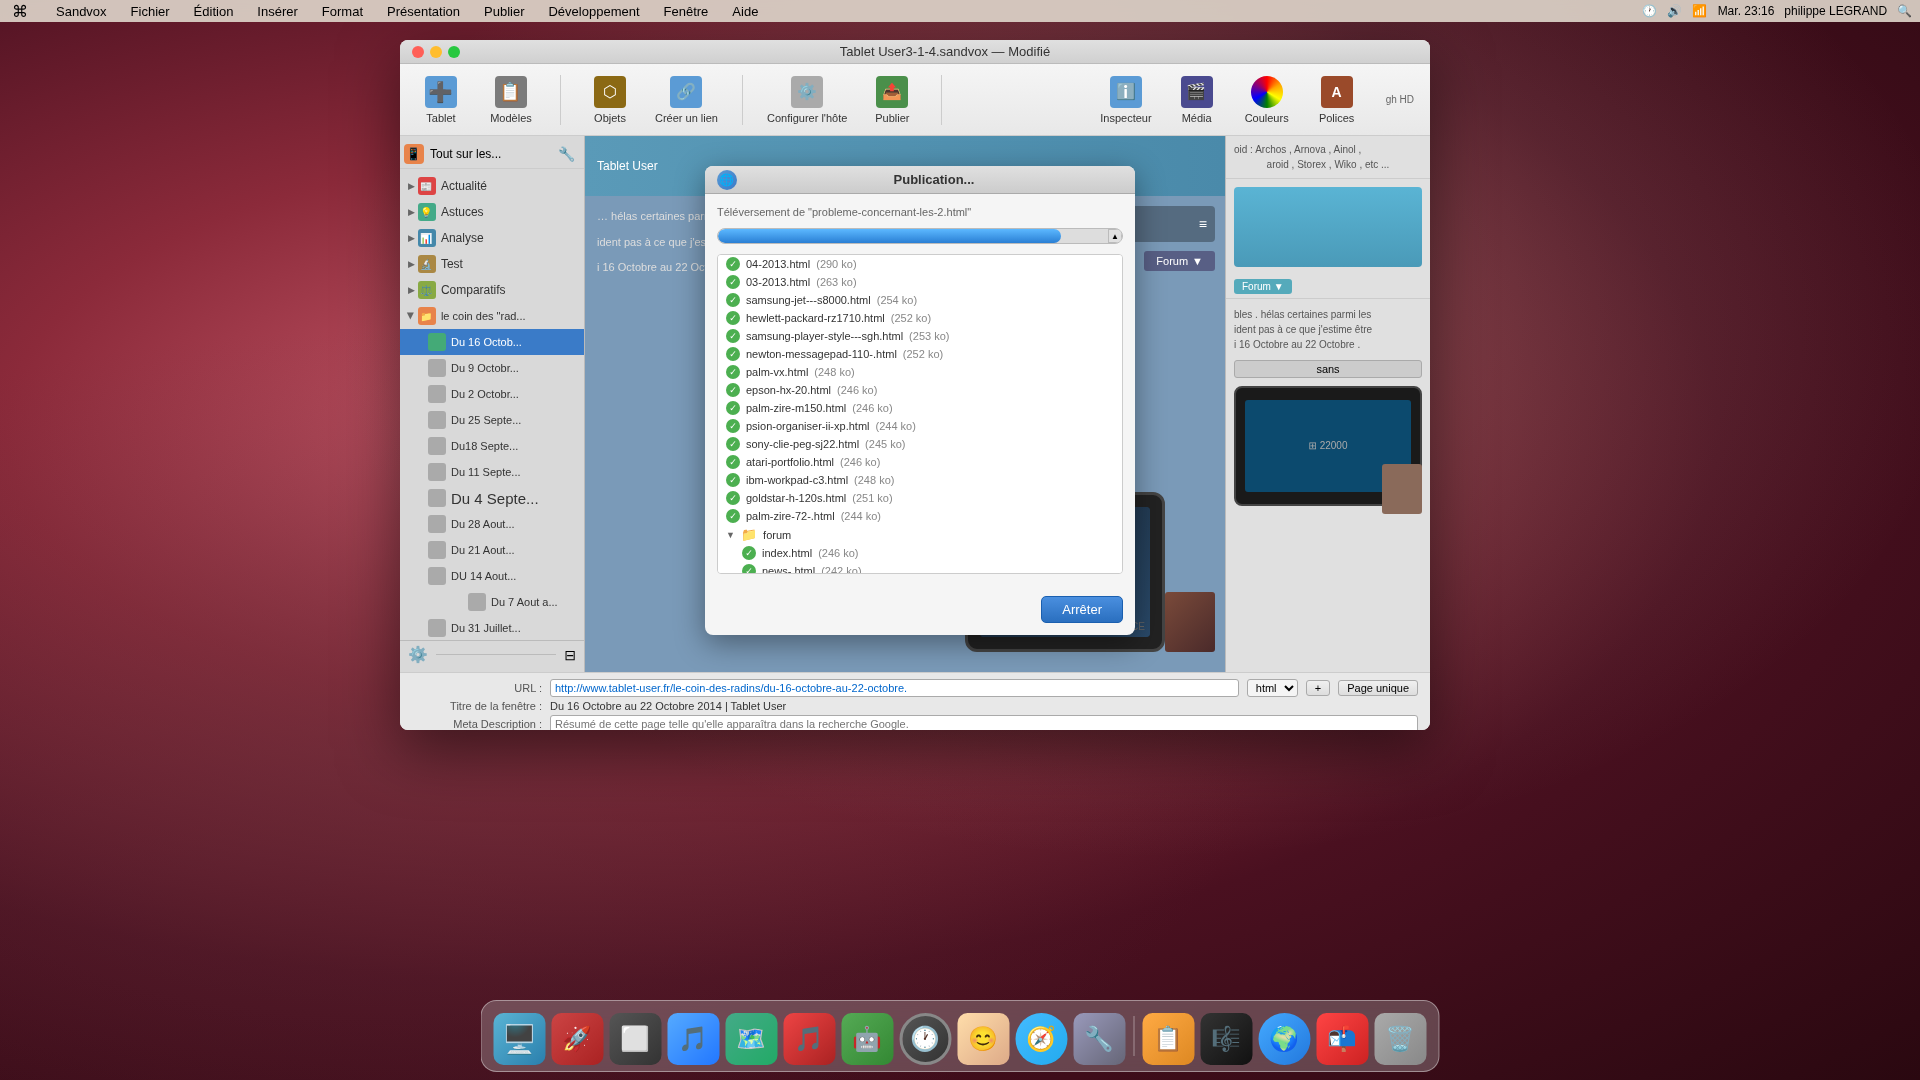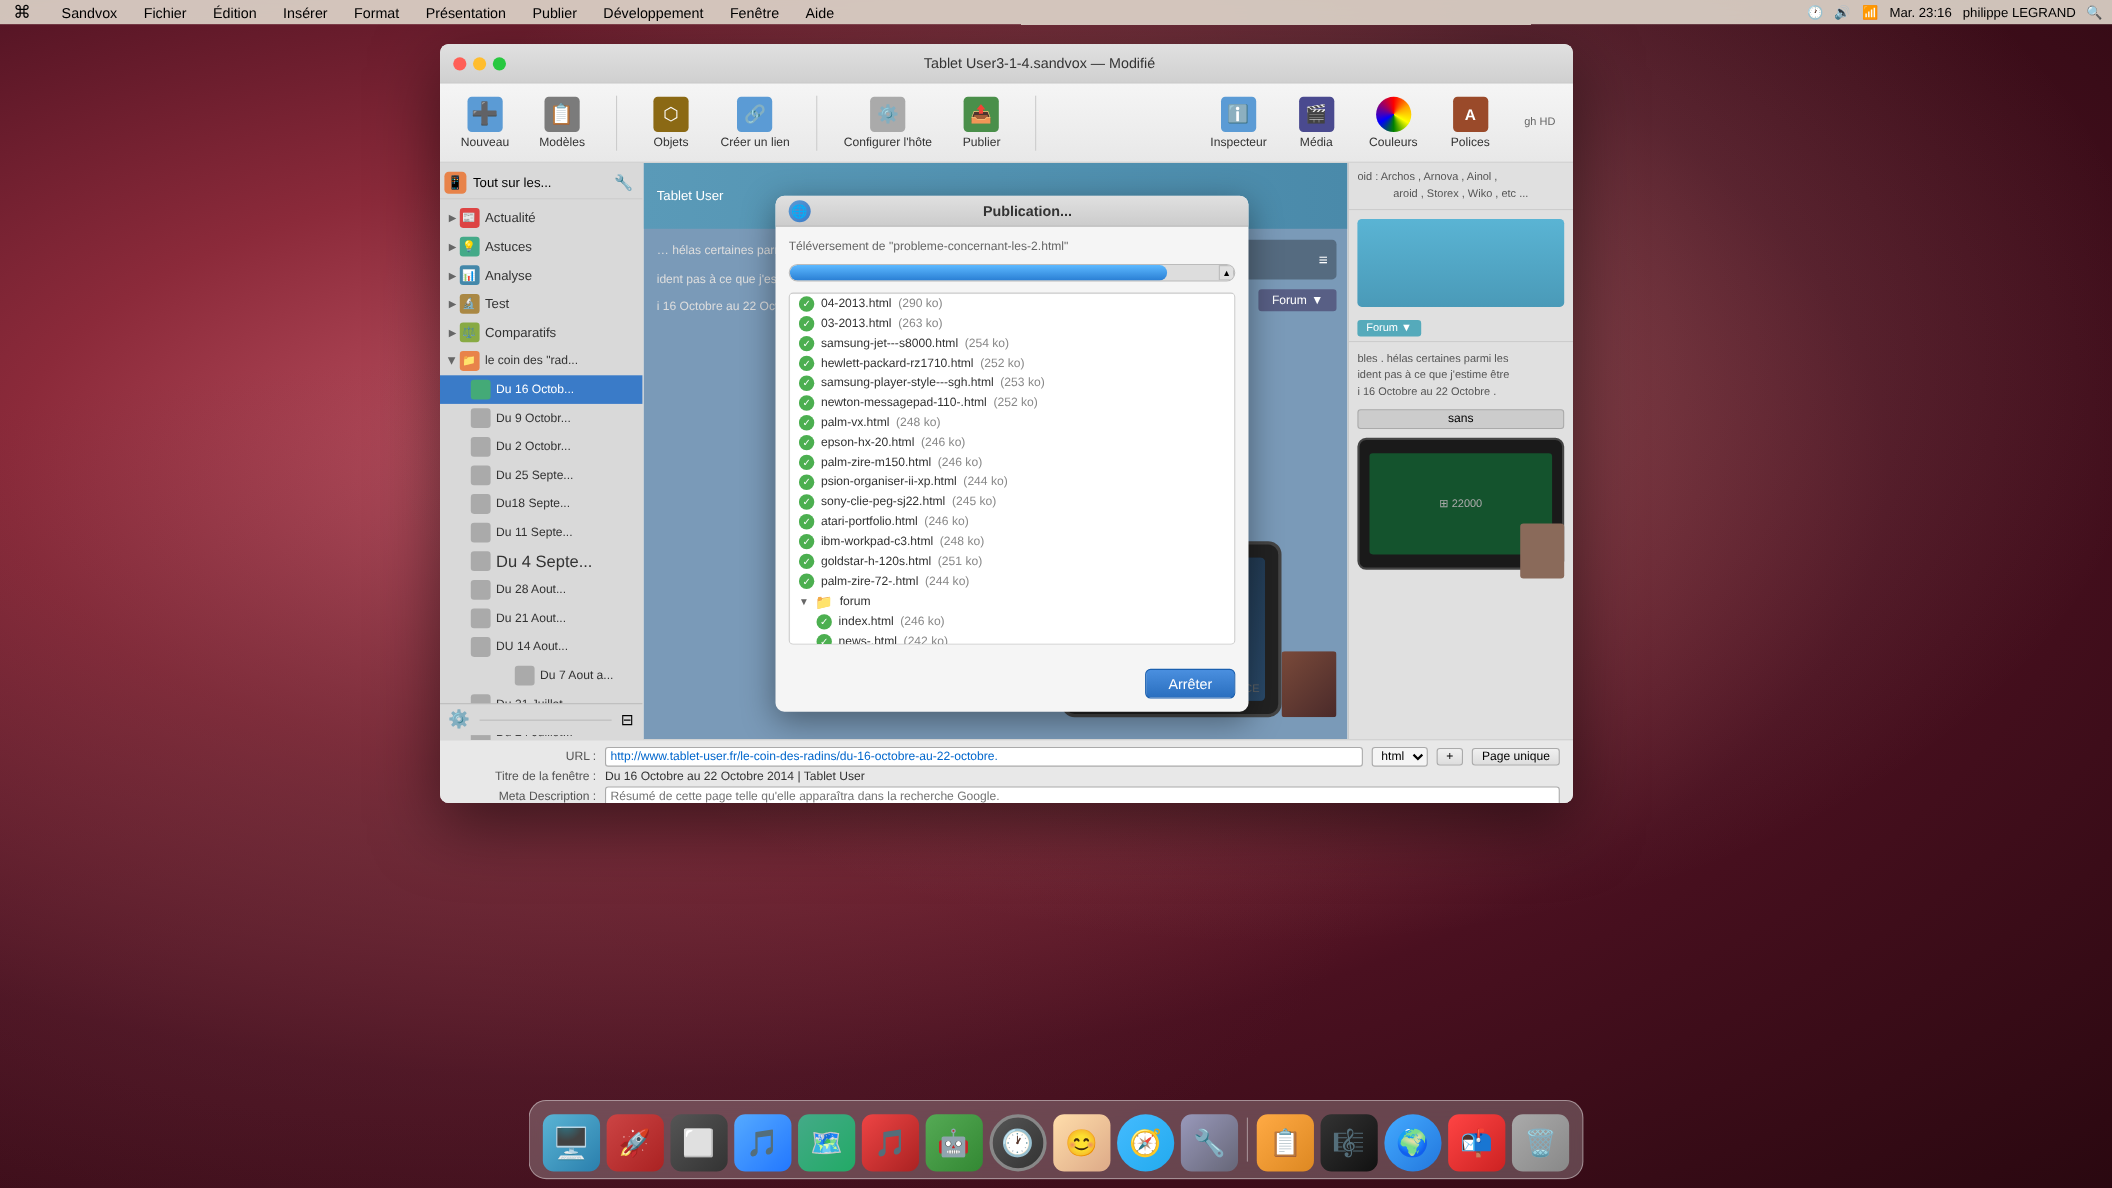--- a/index.html
+++ b/index.html
@@ -70,21 +70,21 @@
       border-radius: 8px;
       box-shadow: 0 20px 60px rgba(0,0,0,0.5);
       z-index: 10;
       overflow: hidden;
       display: flex;
       flex-direction: column;
     }
 
     
     .window-titlebar {
-      height: 36px;
+      height: 24px;
       background: linear-gradient(to bottom, #e0e0e0, #d0d0d0);
       display: flex;
       align-items: center;
       padding: 0 12px;
       border-bottom: 1px solid #bbb;
       flex-shrink: 0;
     }
     .traffic-lights {
       display: flex;
       gap: 6px;
@@ -486,21 +486,21 @@
       <div class="traffic-light tl-red"></div>
       <div class="traffic-light tl-yellow"></div>
       <div class="traffic-light tl-green"></div>
     </div>
     <div class="window-title">Tablet User3-1-4.sandvox — Modifié</div>
   </div>
 
   <div class="toolbar">
     <div class="toolbar-item">
       <div class="toolbar-icon" style="background: #5b9bd5; color:white; font-size:20px;">➕</div>
-      <span class="toolbar-label">Nouveau</span>
+      <span class="toolbar-label">Tablet</span>
     </div>
     <div class="toolbar-item">
       <div class="toolbar-icon" style="background:#7b7b7b; color:white; font-size:18px;">📋</div>
       <span class="toolbar-label">Modèles</span>
     </div>
     <div class="toolbar-separator"></div>
     <div class="toolbar-item">
       <div class="toolbar-icon" style="background:#8b6914; color:white; font-size:16px;">⬡</div>
       <span class="toolbar-label">Objets</span>
     </div>
@@ -810,21 +810,21 @@
           bles . hélas certaines parmi les<br>
           ident pas à ce que j'estime être<br>
           i 16 Octobre au 22 Octobre .
         </div>
 
         <div style="display:flex;gap:4px;margin-bottom:8px;">
           <button style="background:#ccc;border:1px solid #aaa;border-radius:3px;padding:2px 8px;font-size:11px;cursor:pointer;flex:1;">sans</button>
         </div>
 
         <div style="width:100%;height:120px;background:#1a1a1a;border-radius:8px;border:2px solid #444;display:flex;align-items:center;justify-content:center;margin-bottom:8px;">
-          <div style="width:90%;height:80%;background:#14532d;border-radius:3px;display:flex;align-items:center;justify-content:center;color:#aaa;font-size:10px;">
+          <div style="width:90%;height:80%;background:#0c4a6e;border-radius:3px;display:flex;align-items:center;justify-content:center;color:#aaa;font-size:10px;">
             <span>⊞ 22000</span>
           </div>
         </div>
 
         <div style="position:absolute;bottom:8px;right:8px;width:40px;height:50px;background:#8a6a5a;border-radius:3px;"></div>
       </div>
     </div>
   </div>
 
   <div class="status-bar">

